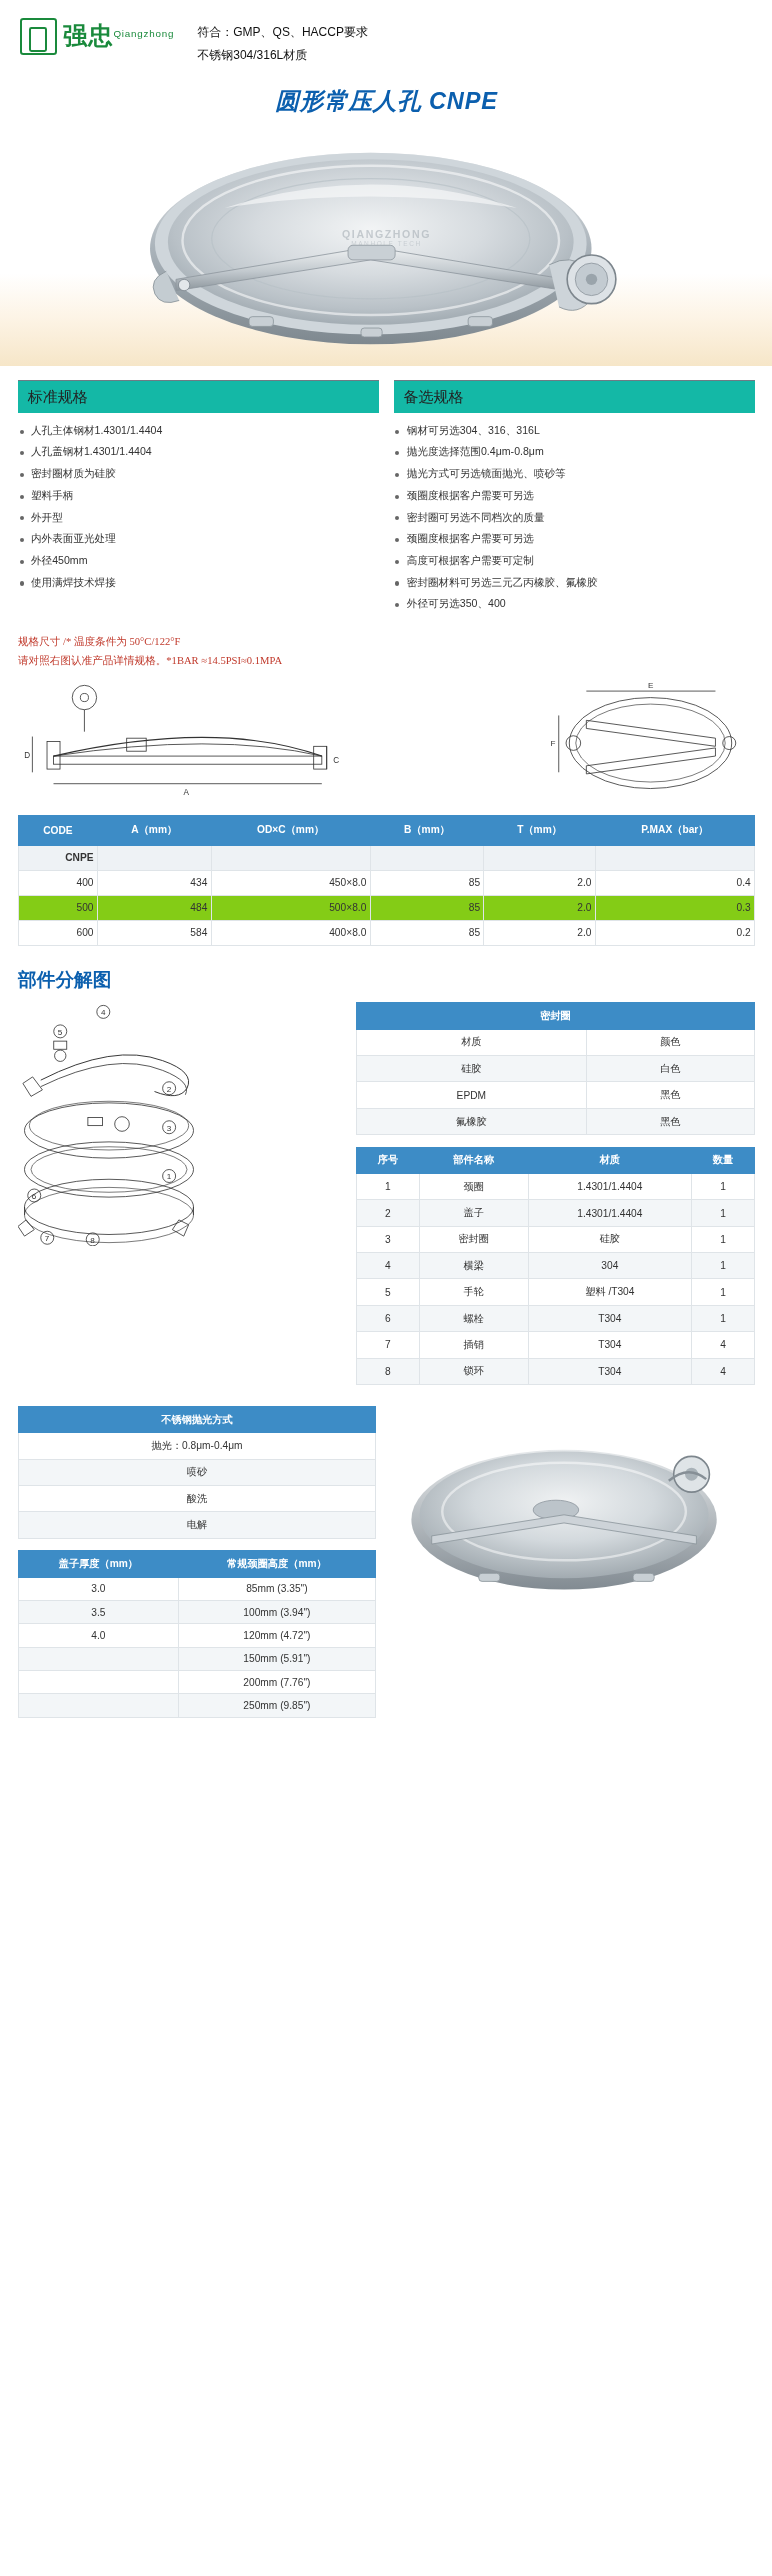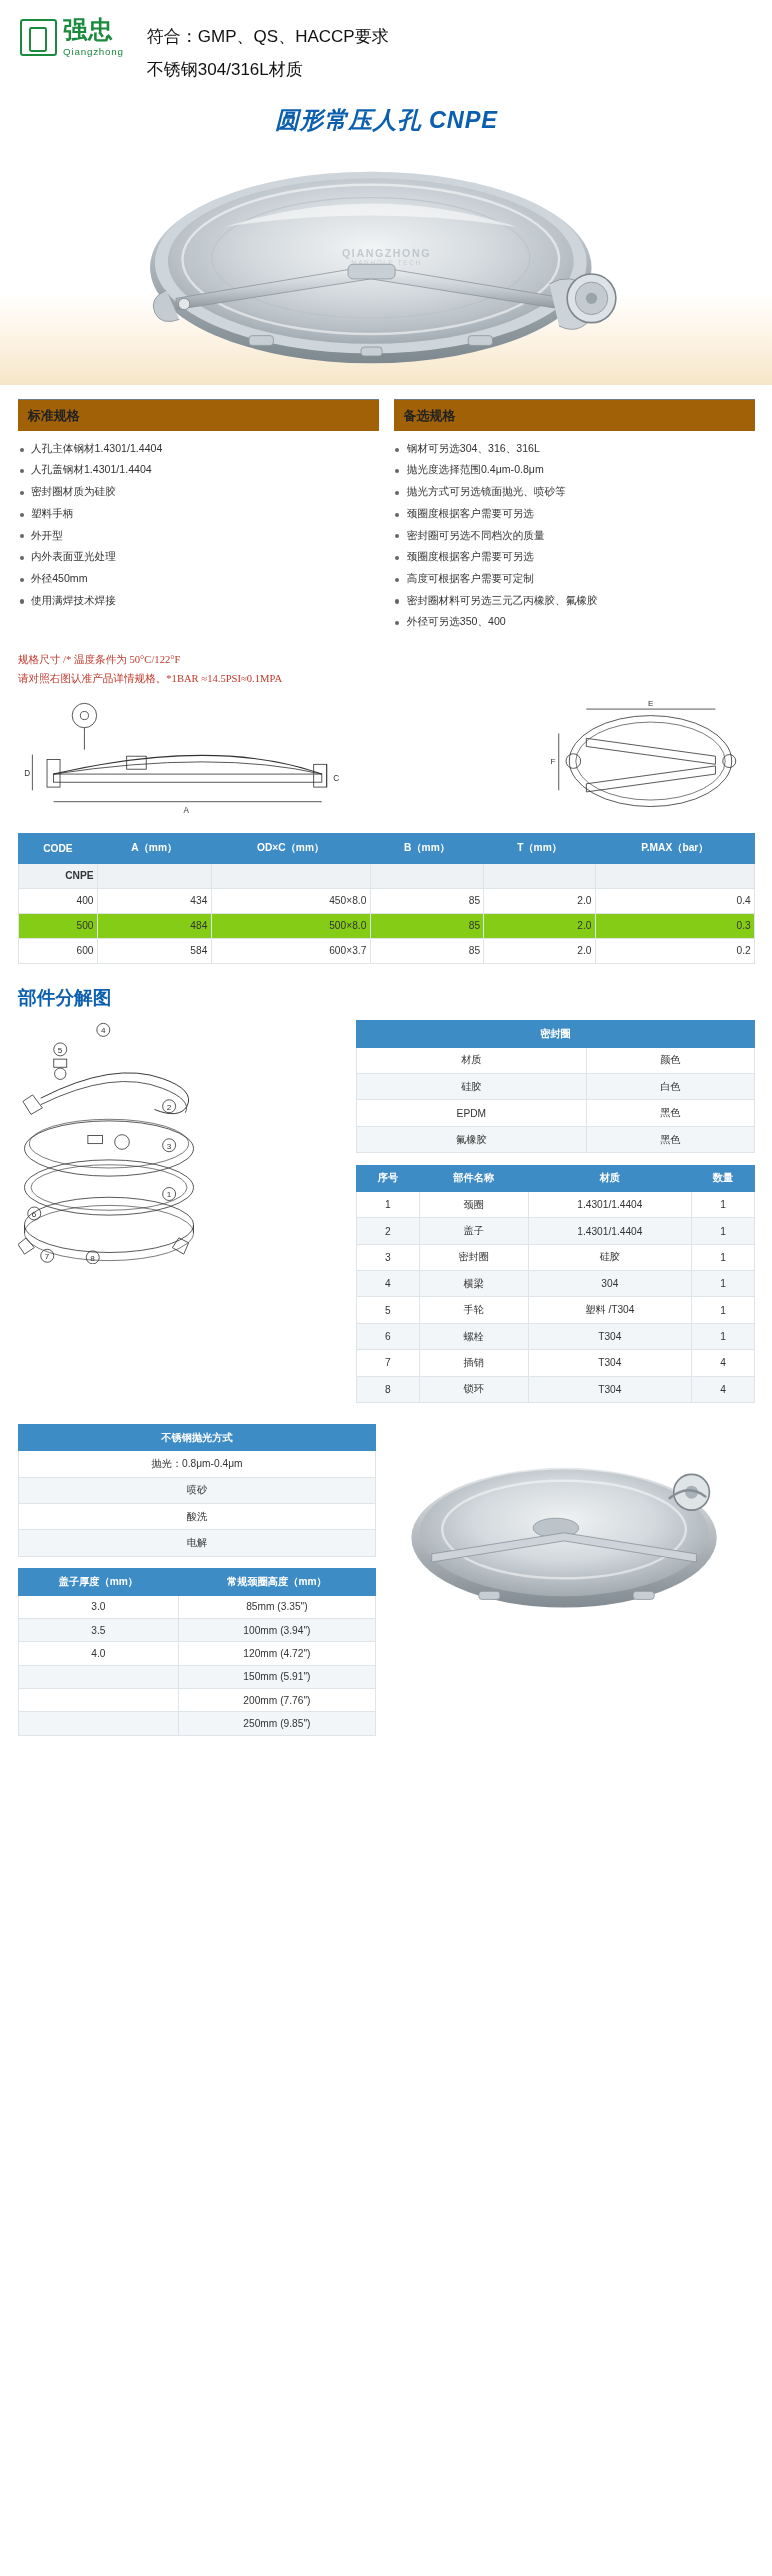--- a/index.html
+++ b/index.html
@@ -18,44 +18,44 @@
   .logo-mark {
     width:37px; height:37px; border:2.4px solid #1a8a3c; border-radius:3.3px;
     position:relative; background:#fff;
   }
   .logo-mark:after{
     content:""; position:absolute; left:7.3px; top:6.5px; width:14.6px; height:21px;
     border:2.4px solid #1a8a3c; border-radius:2.4px;
   }
   .logo-text-cn { font-size:24.4px; font-weight:bold; color:#1a8a3c; line-height:1; letter-spacing:0.8px;}
   .logo-text-en { font-size:9.8px; color:#1a8a3c; letter-spacing:0.8px; margin-top:3.3px;}
-  .logo-col{display:flex;flex-direction:column;justify-content:center;}
-  .header-right { margin-left:23px; padding-top:3.3px; font-size:17px; color:#111; line-height:1.9; }
+  .logo-col{display:flex;justify-content:center;}
+  .header-right { margin-left:23px; padding-top:3.3px; font-size:12px; color:#111; line-height:1.9; }
 
   
   .hero-title {
     text-align:center; color:#0b5fae; font-size:23.6px; font-weight:bold;
     letter-spacing:0.8px; margin: 11.4px 0 4.9px 0; font-style: italic;
   }
   .hero-img-area { height: 244px; position:relative; overflow:hidden; }
   .hero-gradient {
     position:absolute; inset:0;
     background: linear-gradient(180deg,#ffffff 0%,#ffffff 62%,#fdf4e6 80%,#f6e6c8 100%);
   }
   .manhole { position:absolute; left:50%; top:21px; transform:translateX(-50%); }
   .wm { position:absolute; left:50%; top:106px; transform:translateX(-50%); text-align:center; opacity:.5;}
   .wm .wm1{font-size:10.6px;color:#9aa3ab;letter-spacing:1.6px;font-weight:bold;}
   .wm .wm2{font-size:6.5px;color:#aab2b9;letter-spacing:1.6px;}
 
   
   .spec-row { display:flex; gap:14.6px; padding: 14.6px 18px 0 18px; }
   .spec-col { flex:1; }
   .spec-head {
-    background:#a16207; border-top:1.6px solid #6f7b85;
-    padding:6.5px 9.8px; font-size:13px; color:#222; font-weight:bold;
+    background:#14b8a6; border-top:1.6px solid #6f7b85;
+    padding:6.5px 9.8px; font-size:15px; color:#222; font-weight:normal;
   }
   .spec-list { list-style:none; margin:0; padding:6.5px 0 0 0; }
   .spec-list li {
     font-size:10.6px; color:#333; line-height:2.05; padding-left:13px; position:relative;
   }
   .spec-list li:before{
     content:""; position:absolute; left:1.6px; top:9.8px; width:4.1px; height:4.1px;
     background:#666; border-radius:50%;
   }
 
@@ -276,21 +276,21 @@
         <td>500</td>
         <td>484</td>
         <td>500×8.0</td>
         <td>85</td>
         <td>2.0</td>
         <td>0.3</td>
       </tr>
       <tr>
         <td>600</td>
         <td>584</td>
-        <td>600×3.7</td>
+        <td>400×8.0</td>
         <td>85</td>
         <td>2.0</td>
         <td>0.2</td>
       </tr>
     </tbody>
   </table>
 
   <div class="sec-title">部件分解图</div>
 
   <div class="exploded">

